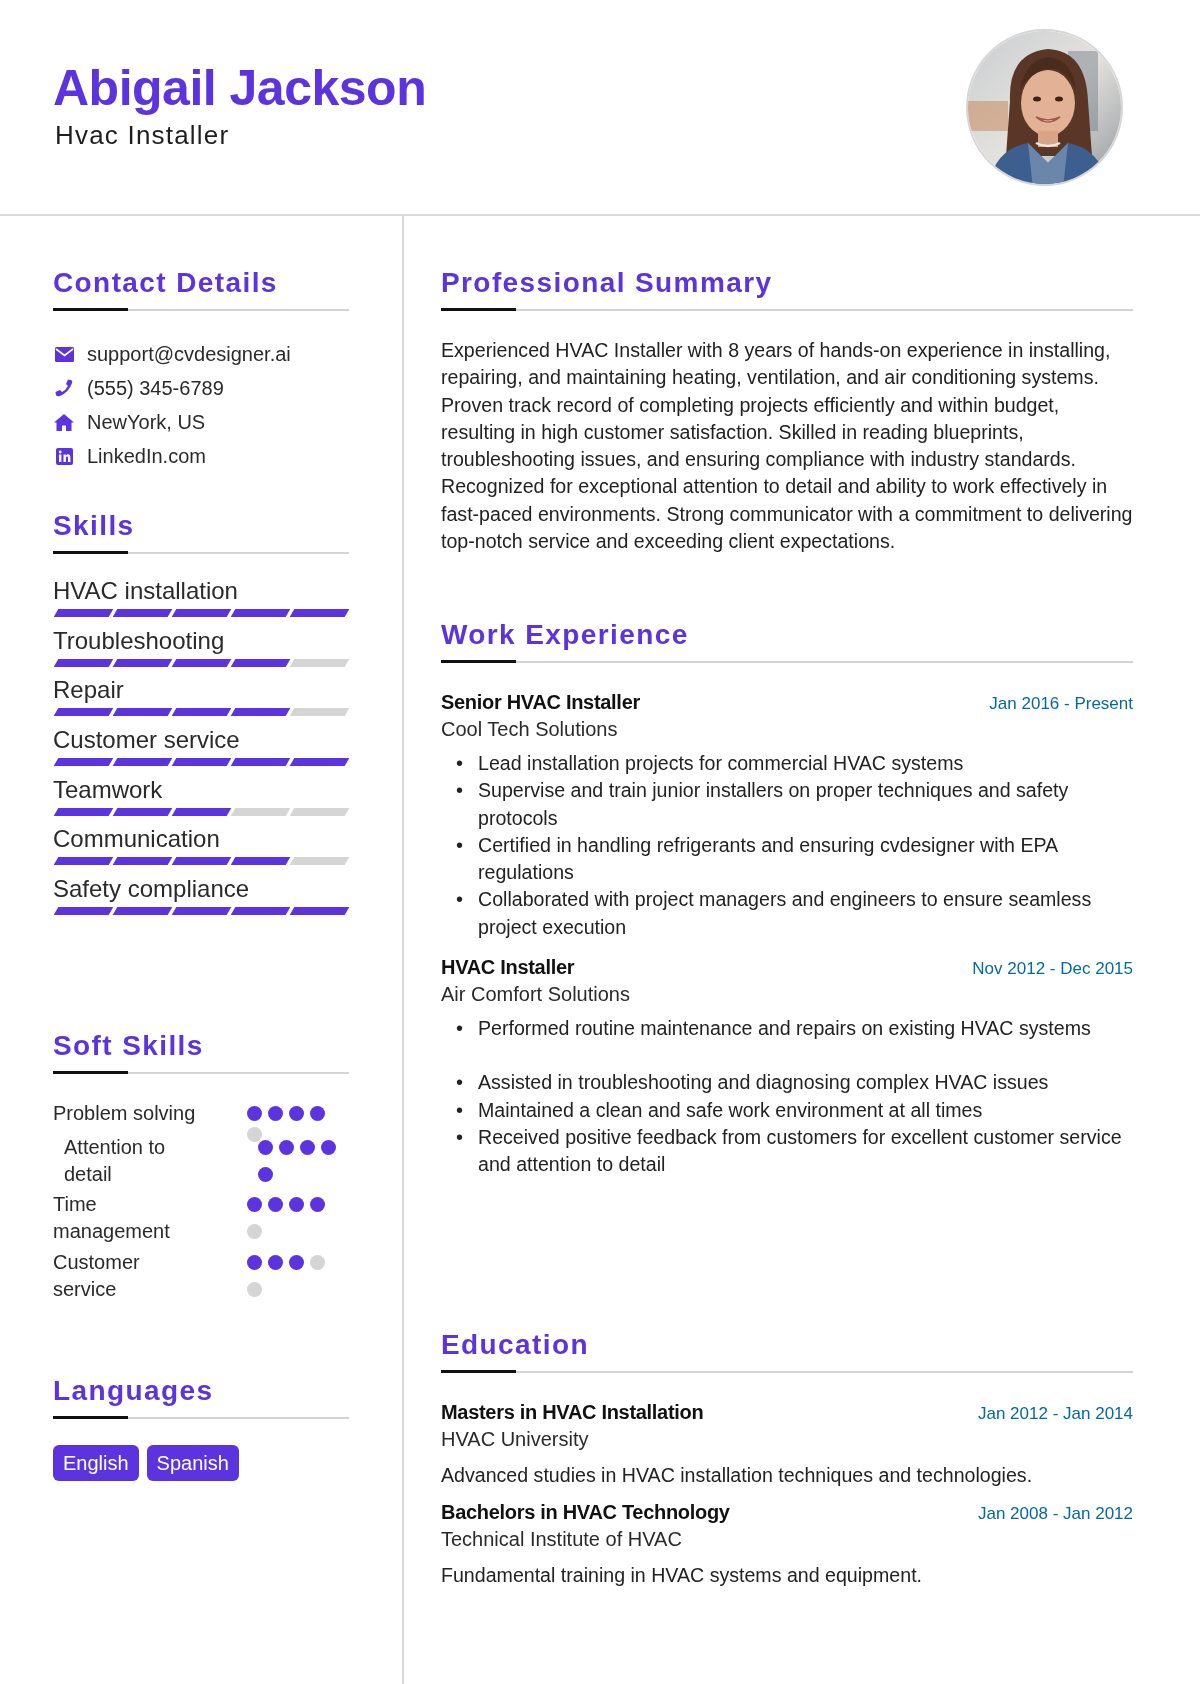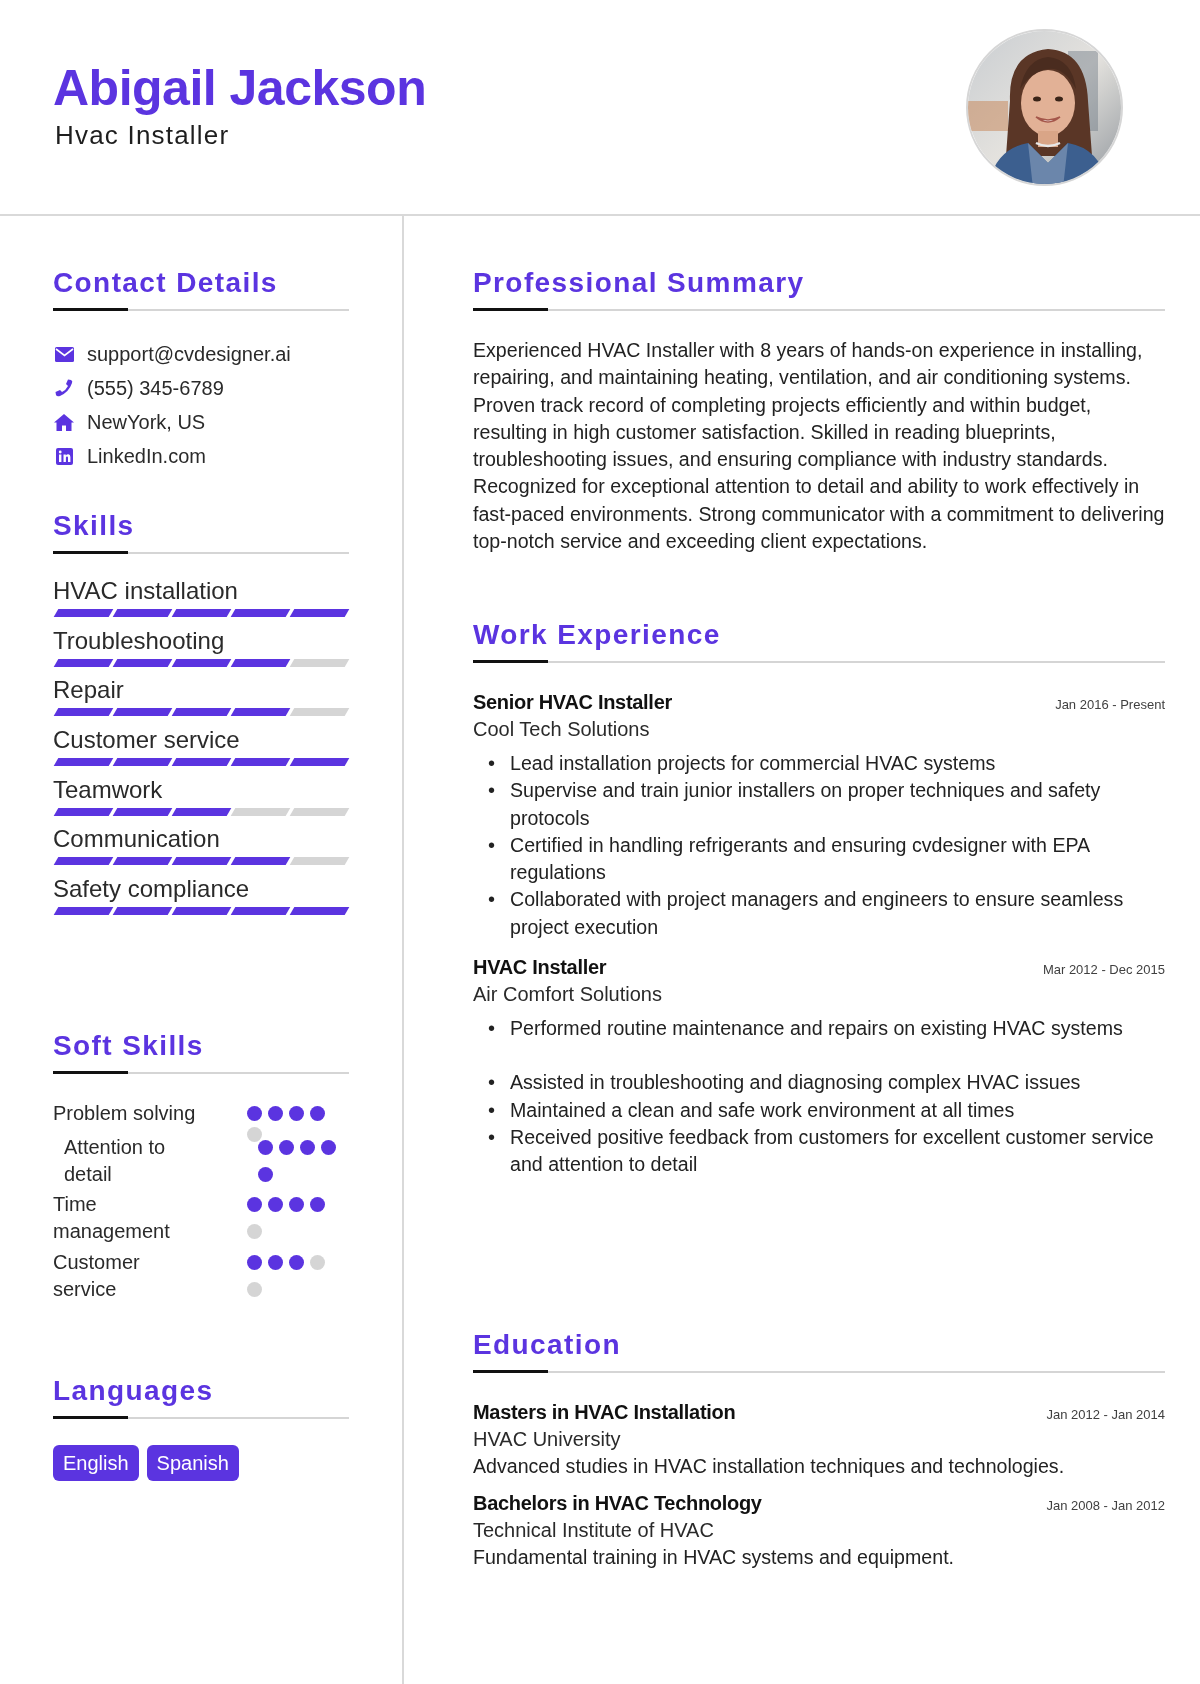--- a/index.html
+++ b/index.html
@@ -37,34 +37,34 @@
   .soft-row { display: flex; font-size: 20px; color: #2a2a2a; line-height: 27px; }
   .soft-label { width: 194px; }
   .soft-dots { width: 90px; display: flex; flex-wrap: wrap; gap: 6px 6px; padding-top: 6px; }
   .dot { width: 15px; height: 15px; border-radius: 50%; background: #d5d5d5; }
   .dot.on { background: #5b34e0; }
 
   .lang-list { display: flex; gap: 8px; margin-top: 26px; }
   .lang-badge { background: #5b34e0; color: #fff; font-size: 20px; line-height: 36px; padding: 0 10px; border-radius: 6px; }
 
   
-  .right-block { position: absolute; left: 473px; width: 692px; }
+  .right-block { position: absolute; left: 441px; width: 692px; }
   .summary-text { margin-top: 26px; font-size: 19.6px; line-height: 27.3px; color: #222; }
 
   .job { margin-top: 0; }
   .job-head { display: flex; justify-content: space-between; align-items: baseline; }
   .job-role { font-size: 20px; font-weight: bold; color: #111; line-height: 27px; letter-spacing: -0.3px; }
-  .job-dates { font-size: 13px; color: #404040; line-height: 22px; }
+  .job-dates { font-size: 17px; color: #0369a1; line-height: 22px; }
   .job-company { font-size: 20px; color: #2a2a2a; line-height: 27px; }
   .bullets { list-style: none; margin-top: 7px; }
   .bullets li { position: relative; padding-left: 37px; font-size: 19.6px; line-height: 27.3px; color: #222; }
   .bullets li::before { content: "•"; position: absolute; left: 15px; top: 0; font-size: 20px; }
   .bullets li.gap-after { margin-bottom: 27px; }
 
-  .edu-desc { font-size: 19.6px; color: #222; line-height: 27px; margin-top: 0; }
+  .edu-desc { font-size: 19.6px; color: #222; line-height: 27px; margin-top: 9px; }
 </style>
 </head>
 <body>
 
 <div class="header">
   <div class="name">Abigail Jackson</div>
   <div class="job-title">Hvac Installer</div>
   <div class="photo" aria-label="Profile photo of Abigail Jackson">
     <svg width="157" height="157" viewBox="0 0 157 157">
       <defs>
@@ -326,21 +326,21 @@
       <li>Lead installation projects for commercial HVAC systems</li>
       <li>Supervise and train junior installers on proper techniques and safety protocols</li>
       <li>Certified in handling refrigerants and ensuring cvdesigner with EPA regulations</li>
       <li>Collaborated with project managers and engineers to ensure seamless project execution</li>
     </ul>
   </div>
 
   <div class="job" style="margin-top:13px;">
     <div class="job-head">
       <span class="job-role">HVAC Installer</span>
-      <span class="job-dates">Mar 2012 - Dec 2015</span>
+      <span class="job-dates">Nov 2012 - Dec 2015</span>
     </div>
     <div class="job-company">Air Comfort Solutions</div>
     <ul class="bullets">
       <li class="gap-after">Performed routine maintenance and repairs on existing HVAC systems</li>
       <li>Assisted in troubleshooting and diagnosing complex HVAC issues</li>
       <li>Maintained a clean and safe work environment at all times</li>
       <li>Received positive feedback from customers for excellent customer service and attention to detail</li>
     </ul>
   </div>
 </div>

